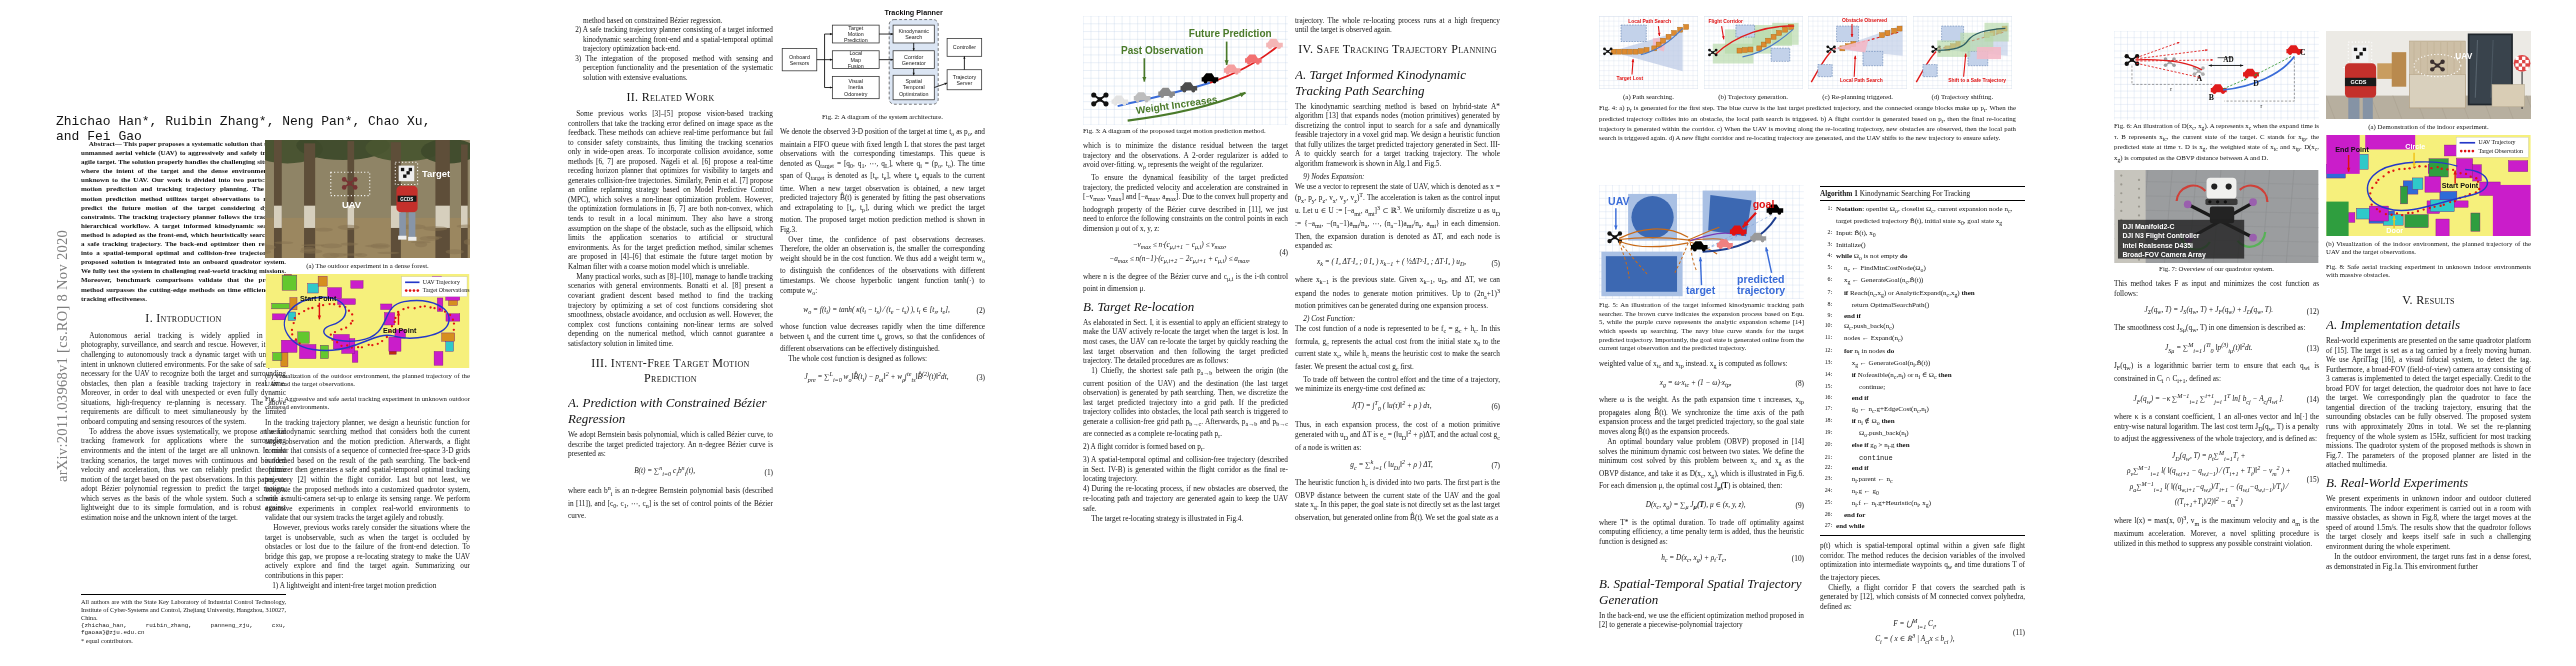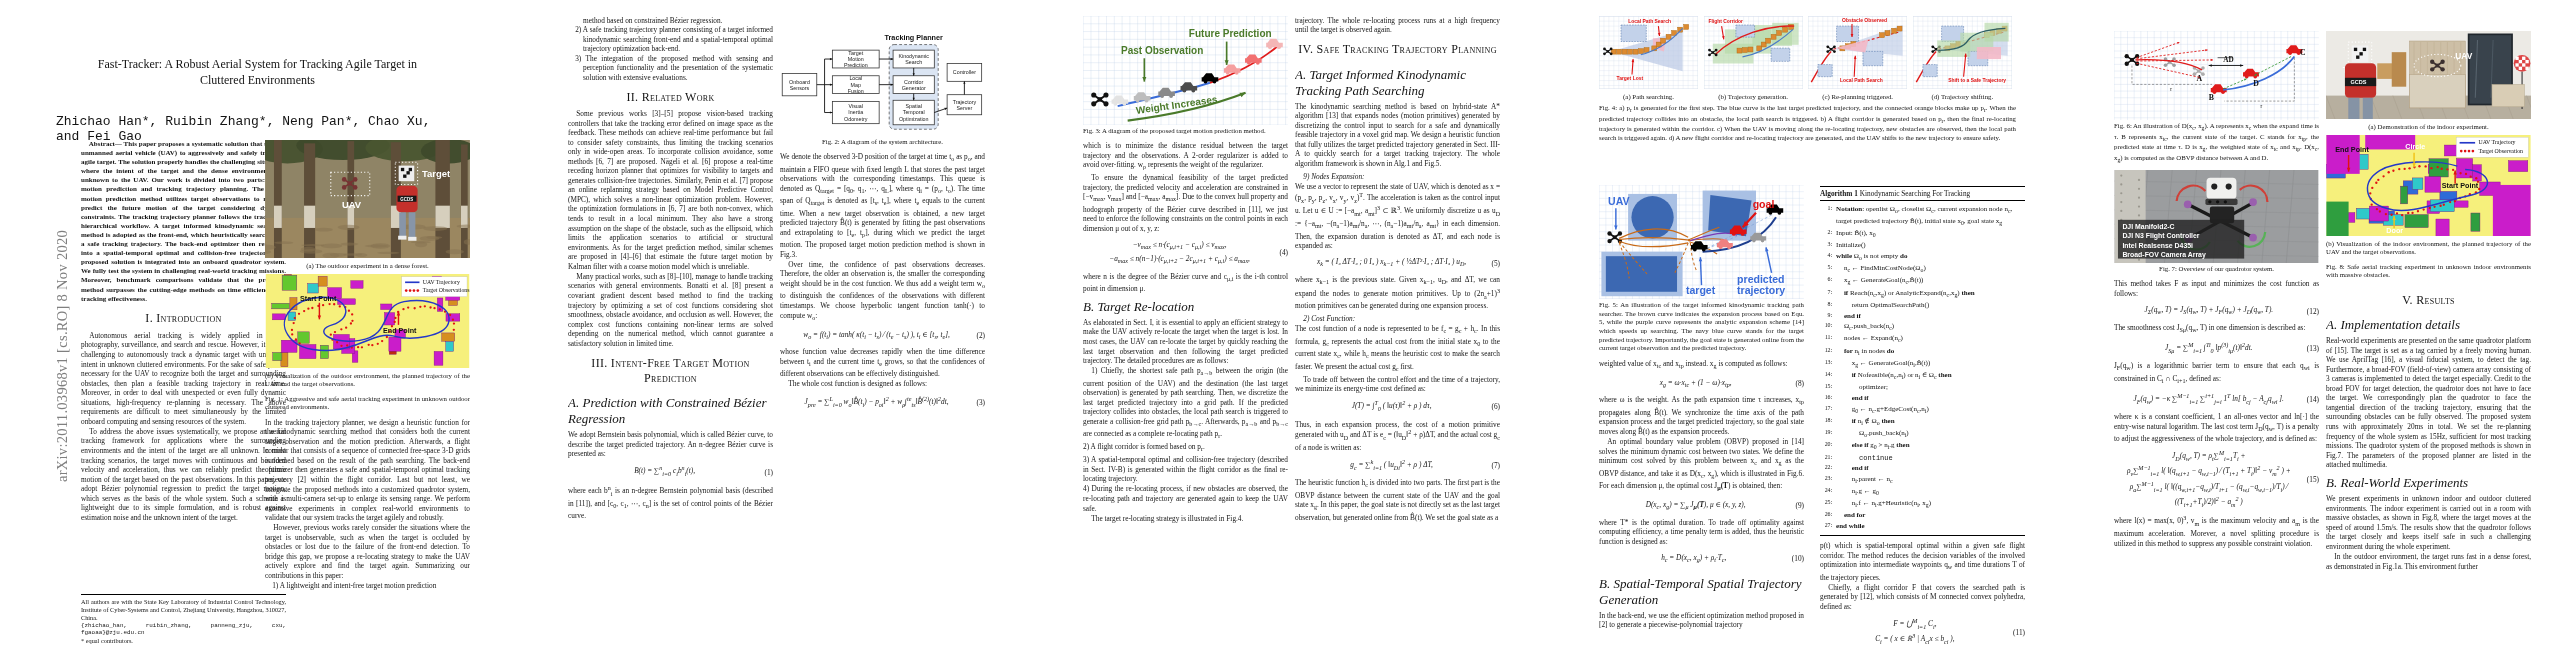--- a/index.html
+++ b/index.html
@@ -41,21 +41,20 @@
   .panel{width:99px;}
   .panel .subcap{margin:2.2px 0 3.3px 0;}
 </style>
 </head>
 <body>
 
 <div id="canvas">
 
 <div class="page" style="left: 0px;">
       <div class="arxiv">arXiv:2011.03968v1  [cs.RO]  8 Nov 2020</div>
-      <div class="title">Fast-Tracker: A Robust Aerial System for Tracking Agile Target in Cluttered Environments</div>
       <div class="authors">Zhichao Han*, Ruibin Zhang*, Neng Pan*, Chao Xu, and Fei Gao</div>
       <div class="col" style="left: 53px; top: 140px; width: 205px; height: 505px; margin-left: 28px;">
         <div class="p abstract">Abstract— This paper proposes a systematic solution that uses an unmanned aerial vehicle (UAV) to aggressively and safely track an agile target. The solution properly handles the challenging situations where the intent of the target and the dense environments are unknown to the UAV. Our work is divided into two parts: target motion prediction and tracking trajectory planning. The target motion prediction method utilizes target observations to reliably predict the future motion of the target considering dynamic constraints. The tracking trajectory planner follows the traditional hierarchical workflow. A target informed kinodynamic searching method is adopted as the front-end, which heuristically searches for a safe tracking trajectory. The back-end optimizer then refines it into a spatial-temporal optimal and collision-free trajectory. The proposed solution is integrated into an onboard quadrotor system. We fully test the system in challenging real-world tracking missions. Moreover, benchmark comparisons validate that the proposed method surpasses the cutting-edge methods on time efficiency and tracking effectiveness.</div>
         <div class="sec">I. Introduction</div>
         <div class="p">Autonomous aerial tracking is widely applied in aerial photography, surveillance, and search and rescue. However, it is still challenging to autonomously track a dynamic target with uncertain intent in unknown cluttered environments. For the sake of safety, it is necessary for the UAV to recognize both the target and surrounding obstacles, then plan a feasible tracking trajectory in real time. Moreover, in order to deal with unexpected or even fully dynamic situations, high-frequency re-planning is necessary. The above requirements are difficult to meet simultaneously by the limited onboard computing and sensing resources of the system.</div>
         <div class="p">To address the above issues systematically, we propose an aerial tracking framework for applications where the surrounding environments and the intent of the target are all unknown. In most tracking scenarios, the target moves with continuous and bounded velocity and acceleration, thus we can reliably predict the future motion of the target based on the past observations. In this paper, we adopt Bézier polynomial regression to predict the target motion, which serves as the basis of the whole system. Such a scheme is lightweight due to its simple formulation, and is robust against estimation noise and the unknown intent of the target.</div>
         <div class="foot">
           <div>All authors are with the State Key Laboratory of Industrial Control Technology, Institute of Cyber-Systems and Control, Zhejiang University, Hangzhou, 310027, China.</div>
           <div class="mono">{zhichao_han, ruibin_zhang, panneng_zju, cxu, fgaoaa}@zju.edu.cn</div>
           <div>* equal contributors.</div>
@@ -264,21 +263,21 @@
         <div class="sub">A. Prediction with Constrained Bézier Regression</div>
         <div class="p ni">We adopt Bernstein basis polynomial, which is called Bézier curve, to describe the target predicted trajectory. An n-degree Bézier curve is presented as:</div>
         <div class="eq">
           <div class="eb">
             <div>B(t) = ∑<sup>n</sup><sub>i=0</sub> c<sub>i</sub>b<sup>n</sup><sub>i</sub>(t),</div>
           </div>
           <span class="en">(1)</span>
         </div>
         <div class="p ni">where each b<sup>n</sup><sub>i</sub> is an n-degree Bernstein polynomial basis (described in [11]), and [c<sub>0</sub>, c<sub>1</sub>, ⋯, c<sub>n</sub>] is the set of control points of the Bézier curve.</div>
       </div>
-      <div class="col" style="left: 265px; top: 30px; width: 205px; height: 630px;">
+      <div class="col" style="left: 265px; top: 5px; width: 205px; height: 630px;">
         <div class="figbox">
           <svg viewBox="0 0 368 190" width="205" height="106">
             <rect x="196" y="26" width="88" height="152" rx="9" fill="#dbe5f3" stroke="#444" stroke-width="1.3" stroke-dasharray="5 4"></rect>
             <text x="240" y="18" font-size="13" fill="#111" text-anchor="middle" font-weight="bold" font-family="Liberation Sans,DejaVu Sans,sans-serif">Tracking Planner</text>
             <rect x="4" y="78" width="62" height="40" fill="#fff" stroke="#333" stroke-width="1.4"></rect>
             <text x="35" y="96" font-size="9.6" fill="#222" text-anchor="middle" font-weight="normal" font-family="Liberation Sans,DejaVu Sans,sans-serif">Onboard</text>
             <text x="35" y="107" font-size="9.6" fill="#222" text-anchor="middle" font-weight="normal" font-family="Liberation Sans,DejaVu Sans,sans-serif">Sensors</text>
             <rect x="94" y="36" width="84" height="32" fill="#fff" stroke="#333" stroke-width="1.4"></rect>
             <text x="136" y="44.5" font-size="9.6" fill="#222" text-anchor="middle" font-weight="normal" font-family="Liberation Sans,DejaVu Sans,sans-serif">Target</text>
             <text x="136" y="55.5" font-size="9.6" fill="#222" text-anchor="middle" font-weight="normal" font-family="Liberation Sans,DejaVu Sans,sans-serif">Motion</text>
@@ -765,21 +764,21 @@
           <div class="algline">
             <span class="n">13:</span>
             <span class="t" style="padding-left: 15.6px;">x<sub>g</sub> ← GenerateGoal(n<sub>i</sub>,B̂(t))</span>
           </div>
           <div class="algline">
             <span class="n">14:</span>
             <span class="t" style="padding-left: 15.6px;"><b>if</b> Nofeasible(n<sub>c</sub>,n<sub>i</sub>) or n<sub>i</sub> ∈ Ω<sub>c</sub> <b>then</b></span>
           </div>
           <div class="algline">
             <span class="n">15:</span>
-            <span class="t" style="padding-left: 23px;">optimizer;</span>
+            <span class="t" style="padding-left: 23px;">continue;</span>
           </div>
           <div class="algline">
             <span class="n">16:</span>
             <span class="t" style="padding-left: 15.6px;"><b>end if</b></span>
           </div>
           <div class="algline">
             <span class="n">17:</span>
             <span class="t" style="padding-left: 15.6px;">g<sub>0</sub> ← n<sub>c</sub>.g+EdgeCost(n<sub>c</sub>,n<sub>i</sub>)</span>
           </div>
           <div class="algline">

